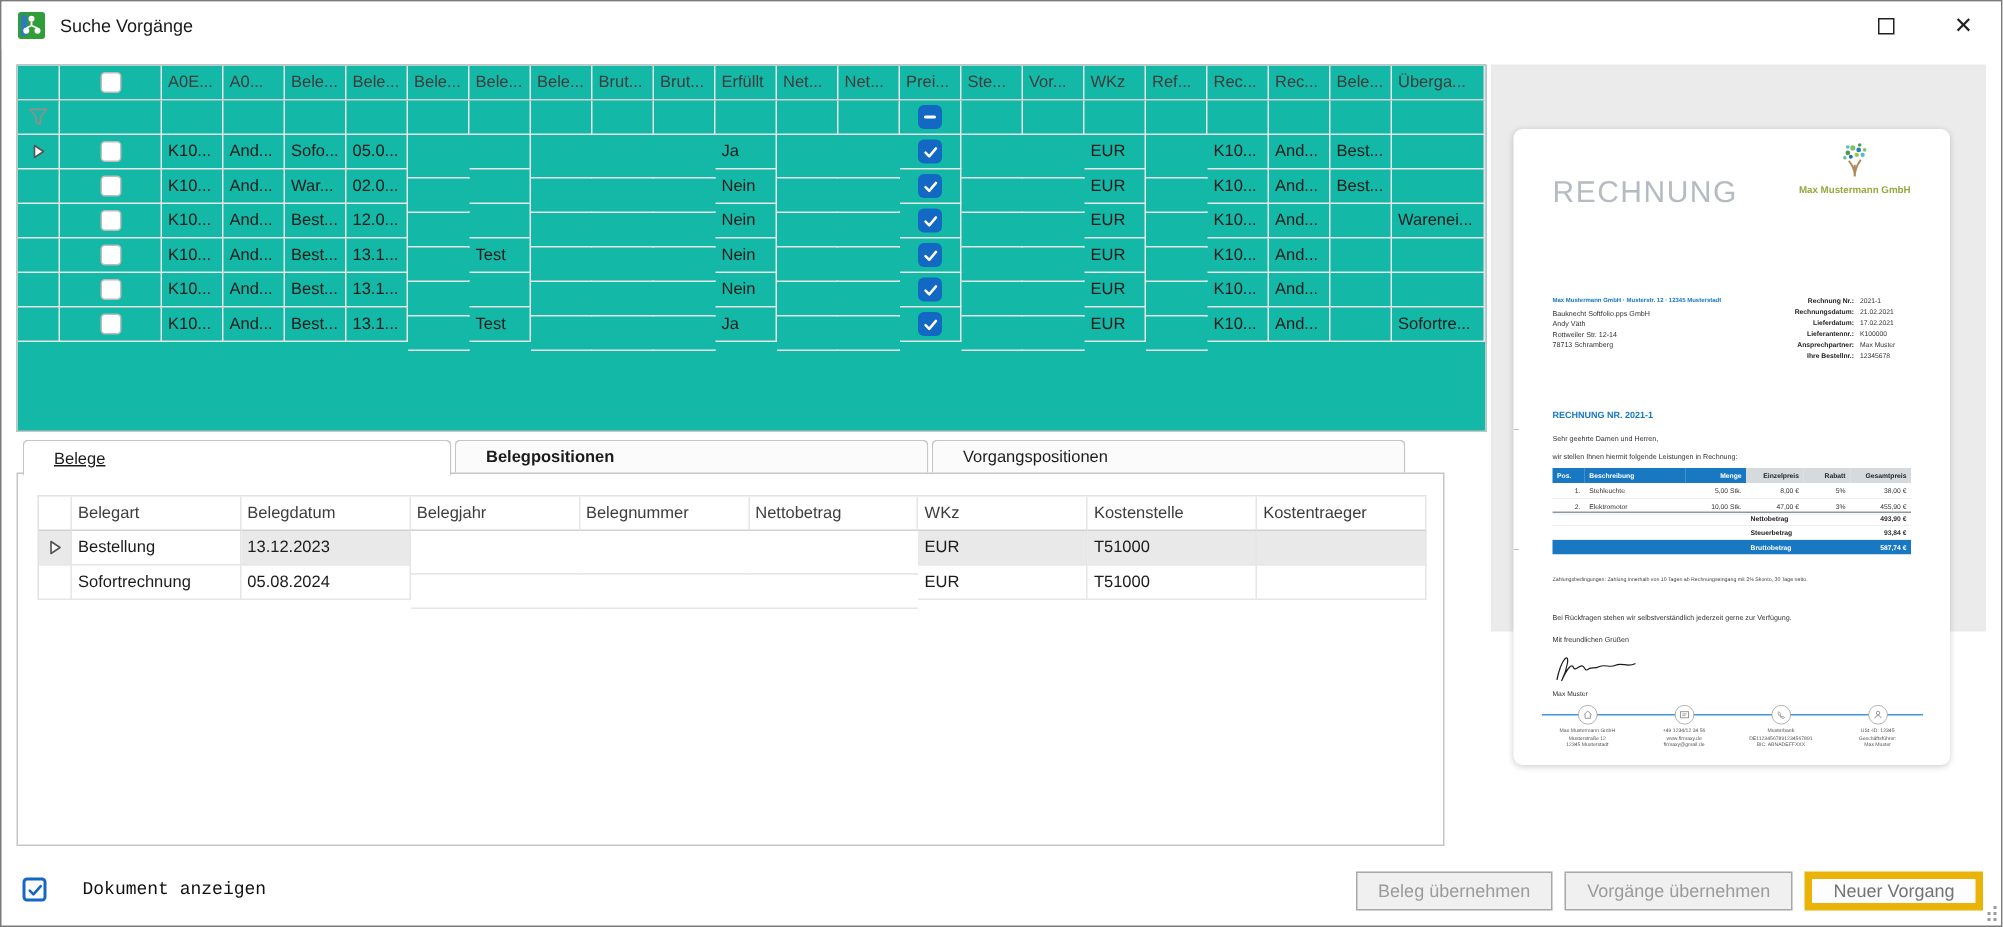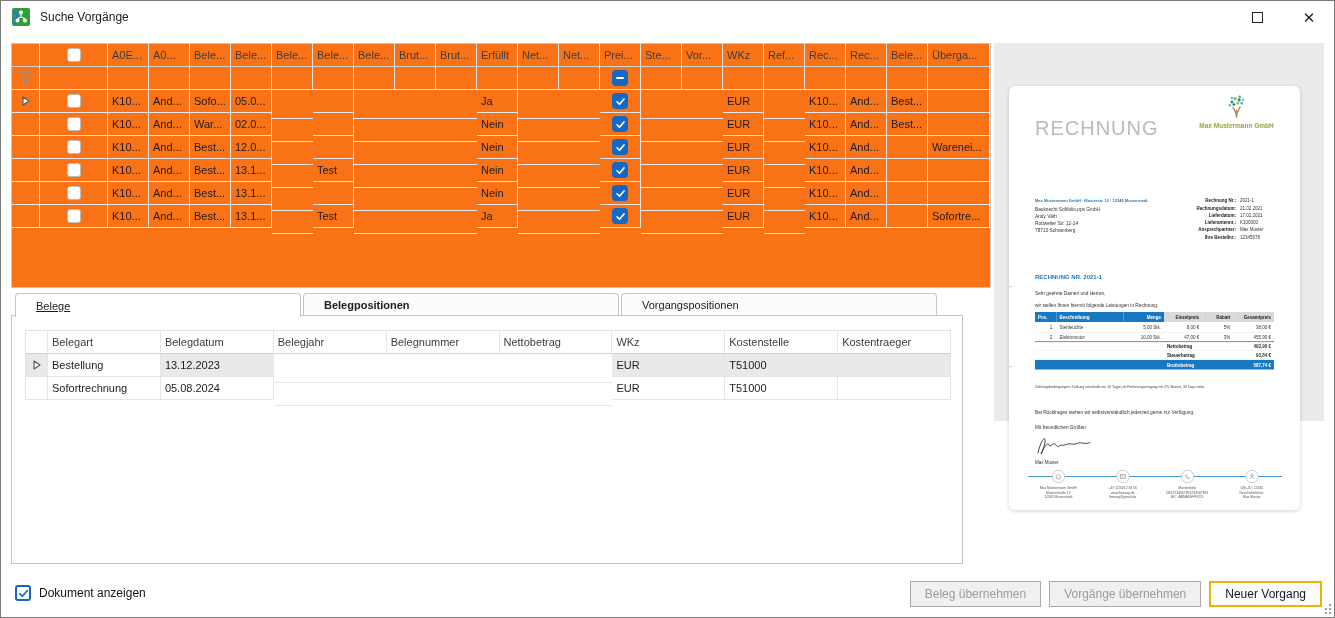--- a/index.html
+++ b/index.html
@@ -9,21 +9,21 @@
   
   .titlebar { position:absolute; top:0; left:0; right:0; height:32px; background:#ffffff; display:flex; align-items:center; }
   .app-icon { width:18px; height:18px; margin-left:11px; }
   .title-text { margin-left:10px; font-size:12px; color:#1a1a1a; }
   .win-controls { position:absolute; right:8px; top:0; height:32px; display:flex; align-items:center; gap:18px; }
   .win-btn { width:34px; height:28px; display:flex; align-items:center; justify-content:center; font-size:14px; color:#222; cursor:default; }
   .max-glyph { width:11px; height:11px; border:1.4px solid #222; display:inline-block; }
   .close-glyph { font-size:15px; line-height:1; }
 
   
-  .main-panel { position:absolute; left:10px; top:42px; width:980px; height:245px; border:1px solid #c6c6c6; background:#f97316; overflow:hidden; }
+  .main-panel { position:absolute; left:10px; top:42px; width:980px; height:245px; border:1px solid #c6c6c6; background:#14b8a6; overflow:hidden; }
   #main-grid { display:grid; grid-template-columns:28px 68px repeat(20,41px) minmax(40px,1fr); grid-auto-rows:23px; font-size:11px; color:#1c1c1c; }
   .gc { border-right:1px solid #e6e6e6; border-bottom:1px solid #e6e6e6; display:flex; align-items:center; overflow:hidden; white-space:nowrap; padding:0 4px; }
   .gc.al { justify-content:flex-start; }
   .gc.ar { justify-content:flex-end;margin-top:28px; }
   .gc.ac { justify-content:center; padding:0; }
   .gc.hc { border-bottom:1px solid #d2d2d2; color:#3d3d3d; }
 
   
   .cb-un { width:14px; height:14px; border:1px solid #bcbcbc; border-radius:3px; background:#fff; }
   .cb-ck { width:16px; height:16px; border-radius:4px; background:#1268c3; display:flex; align-items:center; justify-content:center; }
@@ -36,26 +36,26 @@
   .tab-belege { width:286px;text-decoration:underline; }
   .tab-belegpos { width:316px;font-weight:bold; }
   .tab-vorgangspos { width:316px; }
 
   .tab-panel { position:absolute; left:10px; top:314px; width:952px; height:249px; border:1px solid #c6c6c6; background:#fff; z-index:2; }
   #belege-grid { position:absolute; left:13px; top:14px; width:926px; display:grid; grid-template-columns:22px repeat(8,1fr); grid-auto-rows:23px; font-size:11px; color:#1c1c1c; border-top:1px solid #e2e2e2; border-left:1px solid #e2e2e2; }
   #belege-grid .gc.sel { background:#e9e9e9; }
   #belege-grid .gc.sel.focuscell { background:#ffffff; }
 
   
-  .doc-check-row { position:absolute; left:14px; top:584px; display:flex; align-items:center; gap:8px; }
+  .doc-check-row { position:absolute; left:14px; top:584px; display:flex; align-items:center; gap:24px;font-family:Liberation Mono, monospace; }
   .cb-doc { width:16px; height:16px; border:2px solid #1268c3; border-radius:3px; background:#fff; display:flex; align-items:center; justify-content:center; }
   .doc-check-label { font-size:12px; color:#111; }
   .btnrow { position:absolute; right:12px; top:580px; display:flex; gap:8px; }
   .btn { height:26px; padding:0 14px; font-size:12px; font-family:"Liberation Sans",sans-serif; background:#f0f0f0; border:1px solid #a9a9a9; color:#9b9b9b; }
-  .btn.primary { background:#fdfdfd; border:2px solid #eab308; color:#0f172a;text-align:center; }
+  .btn.primary { background:#fdfdfd; border:5px solid #eab308; color:#737373;text-align:center; }
   .grip { position:absolute; right:3px; bottom:3px; width:11px; height:11px; }
   .grip i { position:absolute; width:2px; height:2px; background:#9a9a9a; }
   .grip i:nth-child(1){ right:0; bottom:0; } .grip i:nth-child(2){ right:4px; bottom:0; }
   .grip i:nth-child(3){ right:0; bottom:4px; } .grip i:nth-child(4){ right:4px; bottom:4px; }
   .grip i:nth-child(5){ right:0; bottom:8px; }
 
   
   .preview-panel { position:absolute; left:993px; top:42px; width:330px; height:378px; background:#ebebeb; }
   .page { position:absolute; left:15px; top:43px; width:291px; height:424px; background:#ffffff; border-radius:6px; box-shadow:0 1px 4px rgba(0,0,0,0.18); overflow:hidden; }
   .page-inner { position:absolute; left:0; top:0; width:582px; height:848px; transform:scale(0.5); transform-origin:0 0; font-family:"Liberation Sans",sans-serif; color:#333; }

